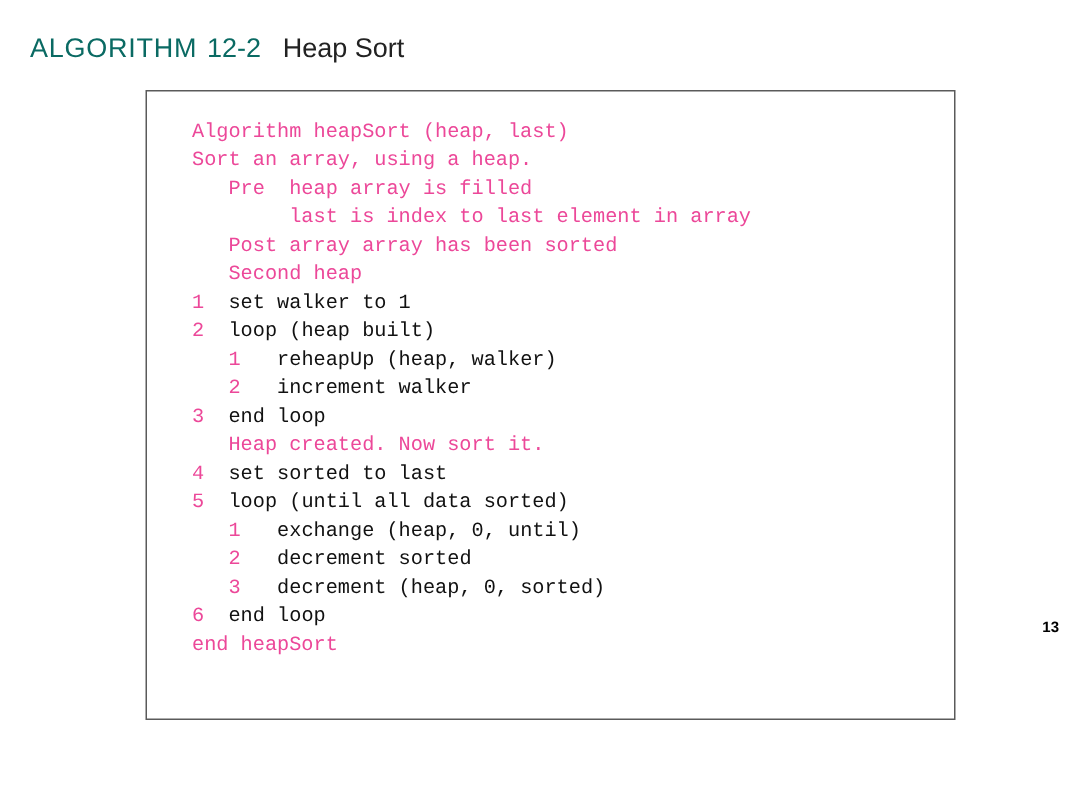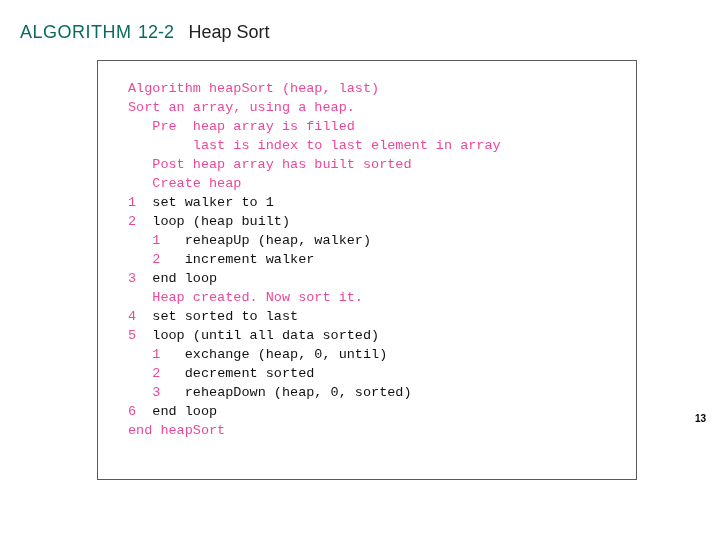--- a/index.html
+++ b/index.html
@@ -93,33 +93,33 @@
     <span class="algo-num">12-2</span>
     <span class="algo-title">Heap Sort</span>
   </div>
 
   <div class="code-box">
     <div class="code-inner">
 <pre class="code"><span class="teal">Algorithm heapSort (heap, last)</span>
 <span class="teal">Sort an array, using a heap.</span>
 <span class="teal">   Pre  heap array is filled</span>
 <span class="teal">        last is index to last element in array</span>
-<span class="teal">   Post heap array has built sorted</span>
-<span class="teal">   Create heap</span>
+<span class="teal">   Post array array has been sorted</span>
+<span class="teal">   Second heap</span>
 <span class="teal">1</span>  <span>set walker to 1</span>
 <span class="teal">2</span>  <span>loop (heap built)</span>
    <span class="teal">1</span>   <span>reheapUp (heap, walker)</span>
    <span class="teal">2</span>   <span>increment walker</span>
 <span class="teal">3</span>  <span>end loop</span>
 <span class="teal">   Heap created. Now sort it.</span>
 <span class="teal">4</span>  <span>set sorted to last</span>
 <span class="teal">5</span>  <span>loop (until all data sorted)</span>
    <span class="teal">1</span>   <span>exchange (heap, 0, until)</span>
    <span class="teal">2</span>   <span>decrement sorted</span>
-   <span class="teal">3</span>   <span>reheapDown (heap, 0, sorted)</span>
+   <span class="teal">3</span>   <span>decrement (heap, 0, sorted)</span>
 <span class="teal">6</span>  <span>end loop</span>
 <span class="teal">end heapSort</span></pre>
     </div>
   </div>
 
   <div class="pagenum">13</div>
 
 </div>
 
 </body></html>

